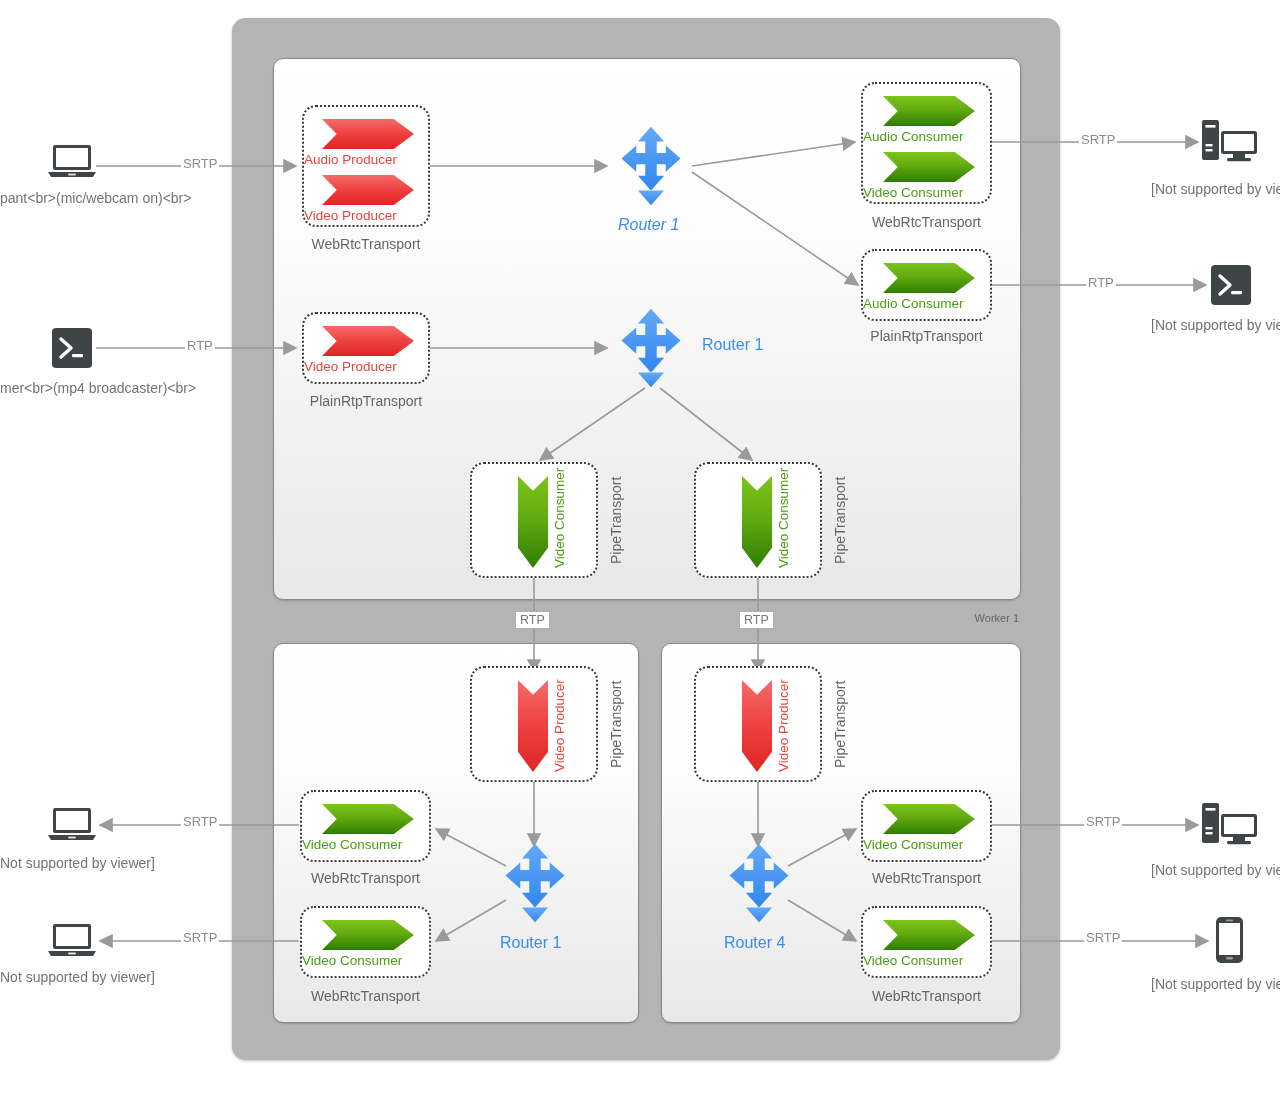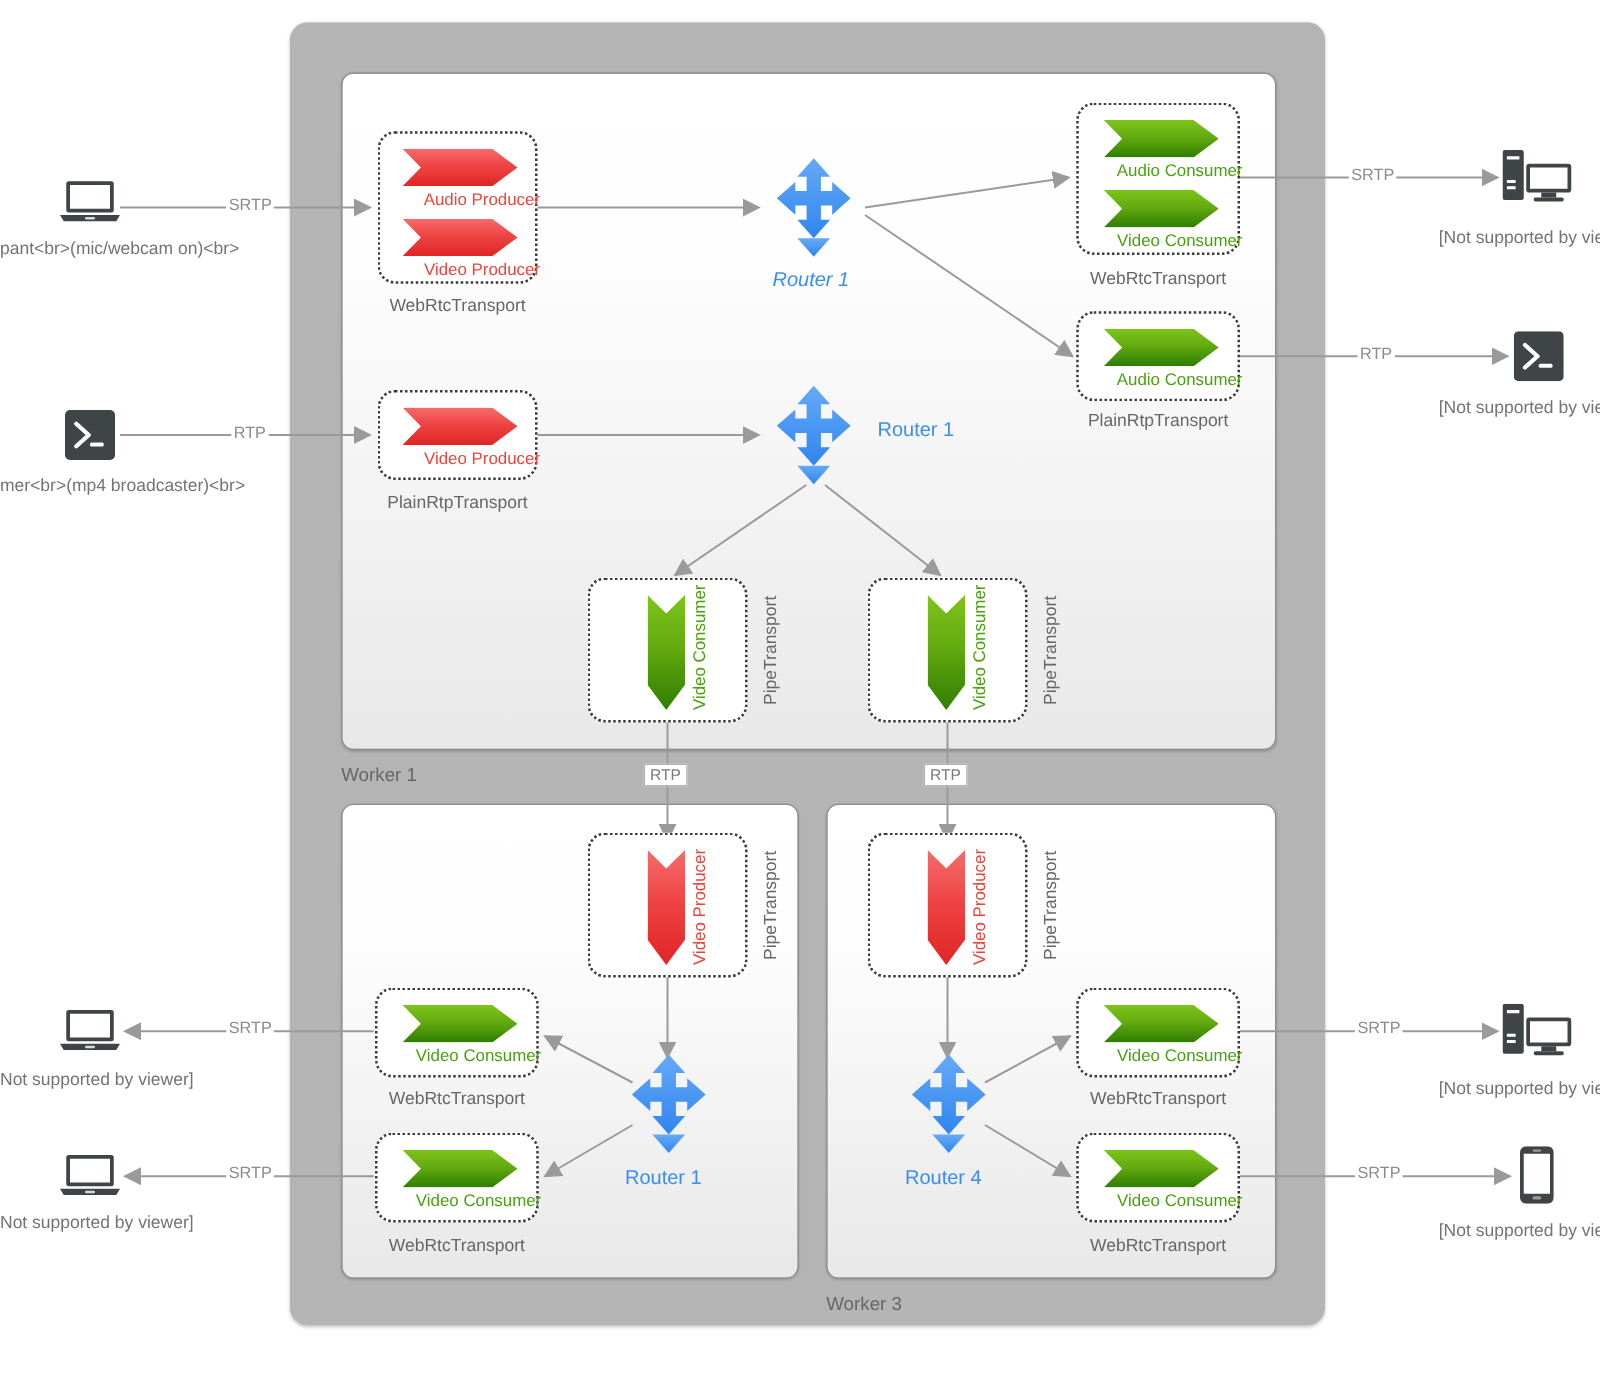--- a/index.html
+++ b/index.html
@@ -20,21 +20,21 @@
   .host-label{
     position:absolute;left:232px;top:1072px;width:828px;text-align:center;
     font-size:15px;color:#666;
   }
   .worker{
     position:absolute;border:1px solid #8a8a8a;border-radius:10px;
     background:linear-gradient(to bottom,#ffffff 0%,#fdfdfd 30%,#e8e8e8 100%);
     box-shadow:0 1px 2px rgba(0,0,0,.18);
   }
   .worker-label{
-    position:absolute;font-size:15px;color:#666;text-align:left;
+    position:absolute;font-size:11px;color:#666;text-align:right;
   }
   #worker1{left:273px;top:58px;width:746px;height:540px;}
   #worker1-label{left:273px;top:612px;width:746px;}
   #worker2{left:273px;top:643px;width:364px;height:378px;}
   #worker2-label{left:273px;top:1035px;width:364px;}
   #worker3{left:661px;top:643px;width:358px;height:378px;}
   #worker3-label{left:661px;top:1035px;width:358px;}
 
   
   .transport{
@@ -52,21 +52,21 @@
   .chev{
     position:absolute;
     clip-path:polygon(0% 0%, 78% 0%, 100% 50%, 78% 100%, 0% 100%, 16% 50%);
   }
   .chev.red{background:linear-gradient(to bottom,#f66b6b 0%,#ef4444 45%,#e02424 100%);}
   .chev.green{background:linear-gradient(to bottom,#7dc41a 0%,#63ab10 45%,#2f7d00 100%);}
   .chev.down{
     clip-path:polygon(0% 0%, 50% 16%, 100% 0%, 100% 78%, 50% 100%, 0% 78%);
   }
   .media-label{
-    position:absolute;font-size:13.5px;text-align:right;white-space:nowrap;
+    position:absolute;font-size:13.5px;text-align:left;white-space:nowrap;
   }
   .media-label.red{color:#e8453c;}
   .media-label.green{color:#49a010;}
   .media-label.vert{
     writing-mode:vertical-rl;transform:rotate(180deg);
   }
 
   
   .router{position:absolute;width:82px;height:82px;}
   .router-label{
@@ -94,21 +94,20 @@
 <div id="stage">
 
   <div class="host-box"></div>
 
   <div class="worker" id="worker1"></div>
   <div class="worker-label" id="worker1-label">Worker 1</div>
 
   <div class="worker" id="worker2"></div>
 
   <div class="worker" id="worker3"></div>
-  <div class="worker-label" id="worker3-label">Worker 3</div>
 
 
   <svg id="wires" viewBox="0 0 1280 1108">
     <defs>
       <marker id="ah" markerWidth="9" markerHeight="9" refX="8" refY="4.5" orient="auto">
         <path d="M0,0 L9,4.5 L0,9 z" fill="#9a9a9a"></path>
       </marker>
     </defs>
     <g stroke="#9a9a9a" stroke-width="1.6" fill="none" marker-end="url(#ah)">
 

